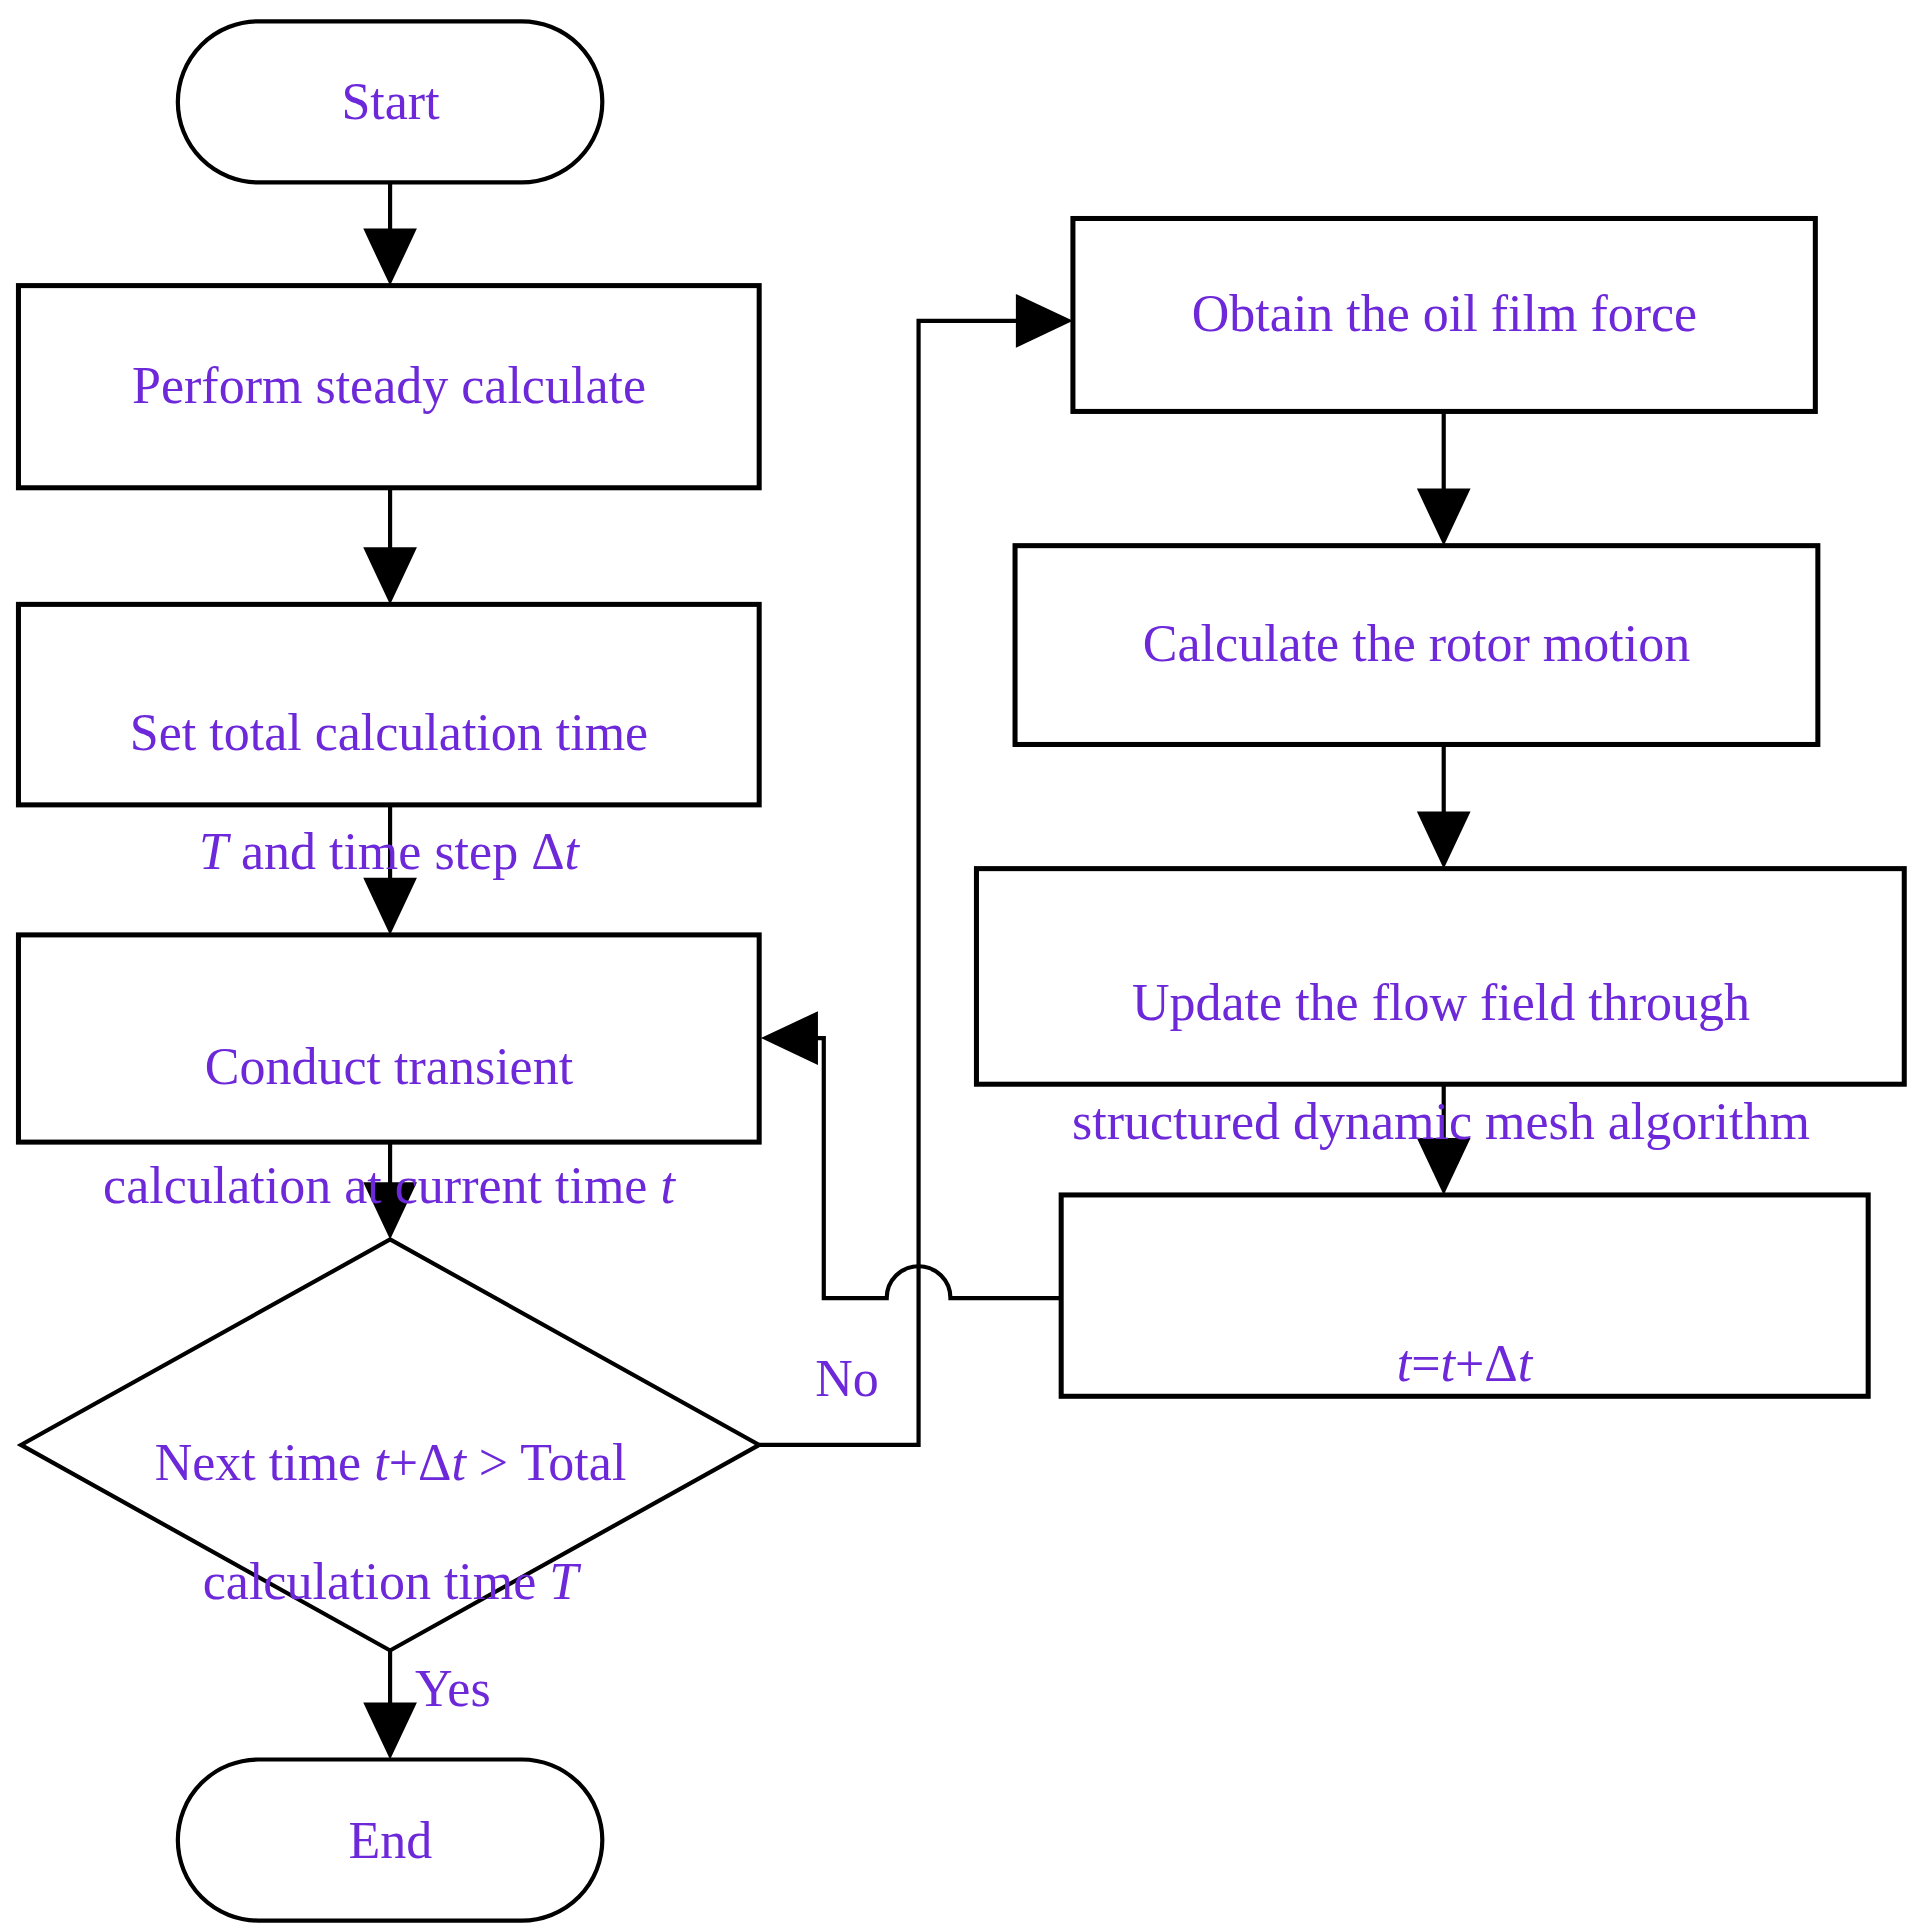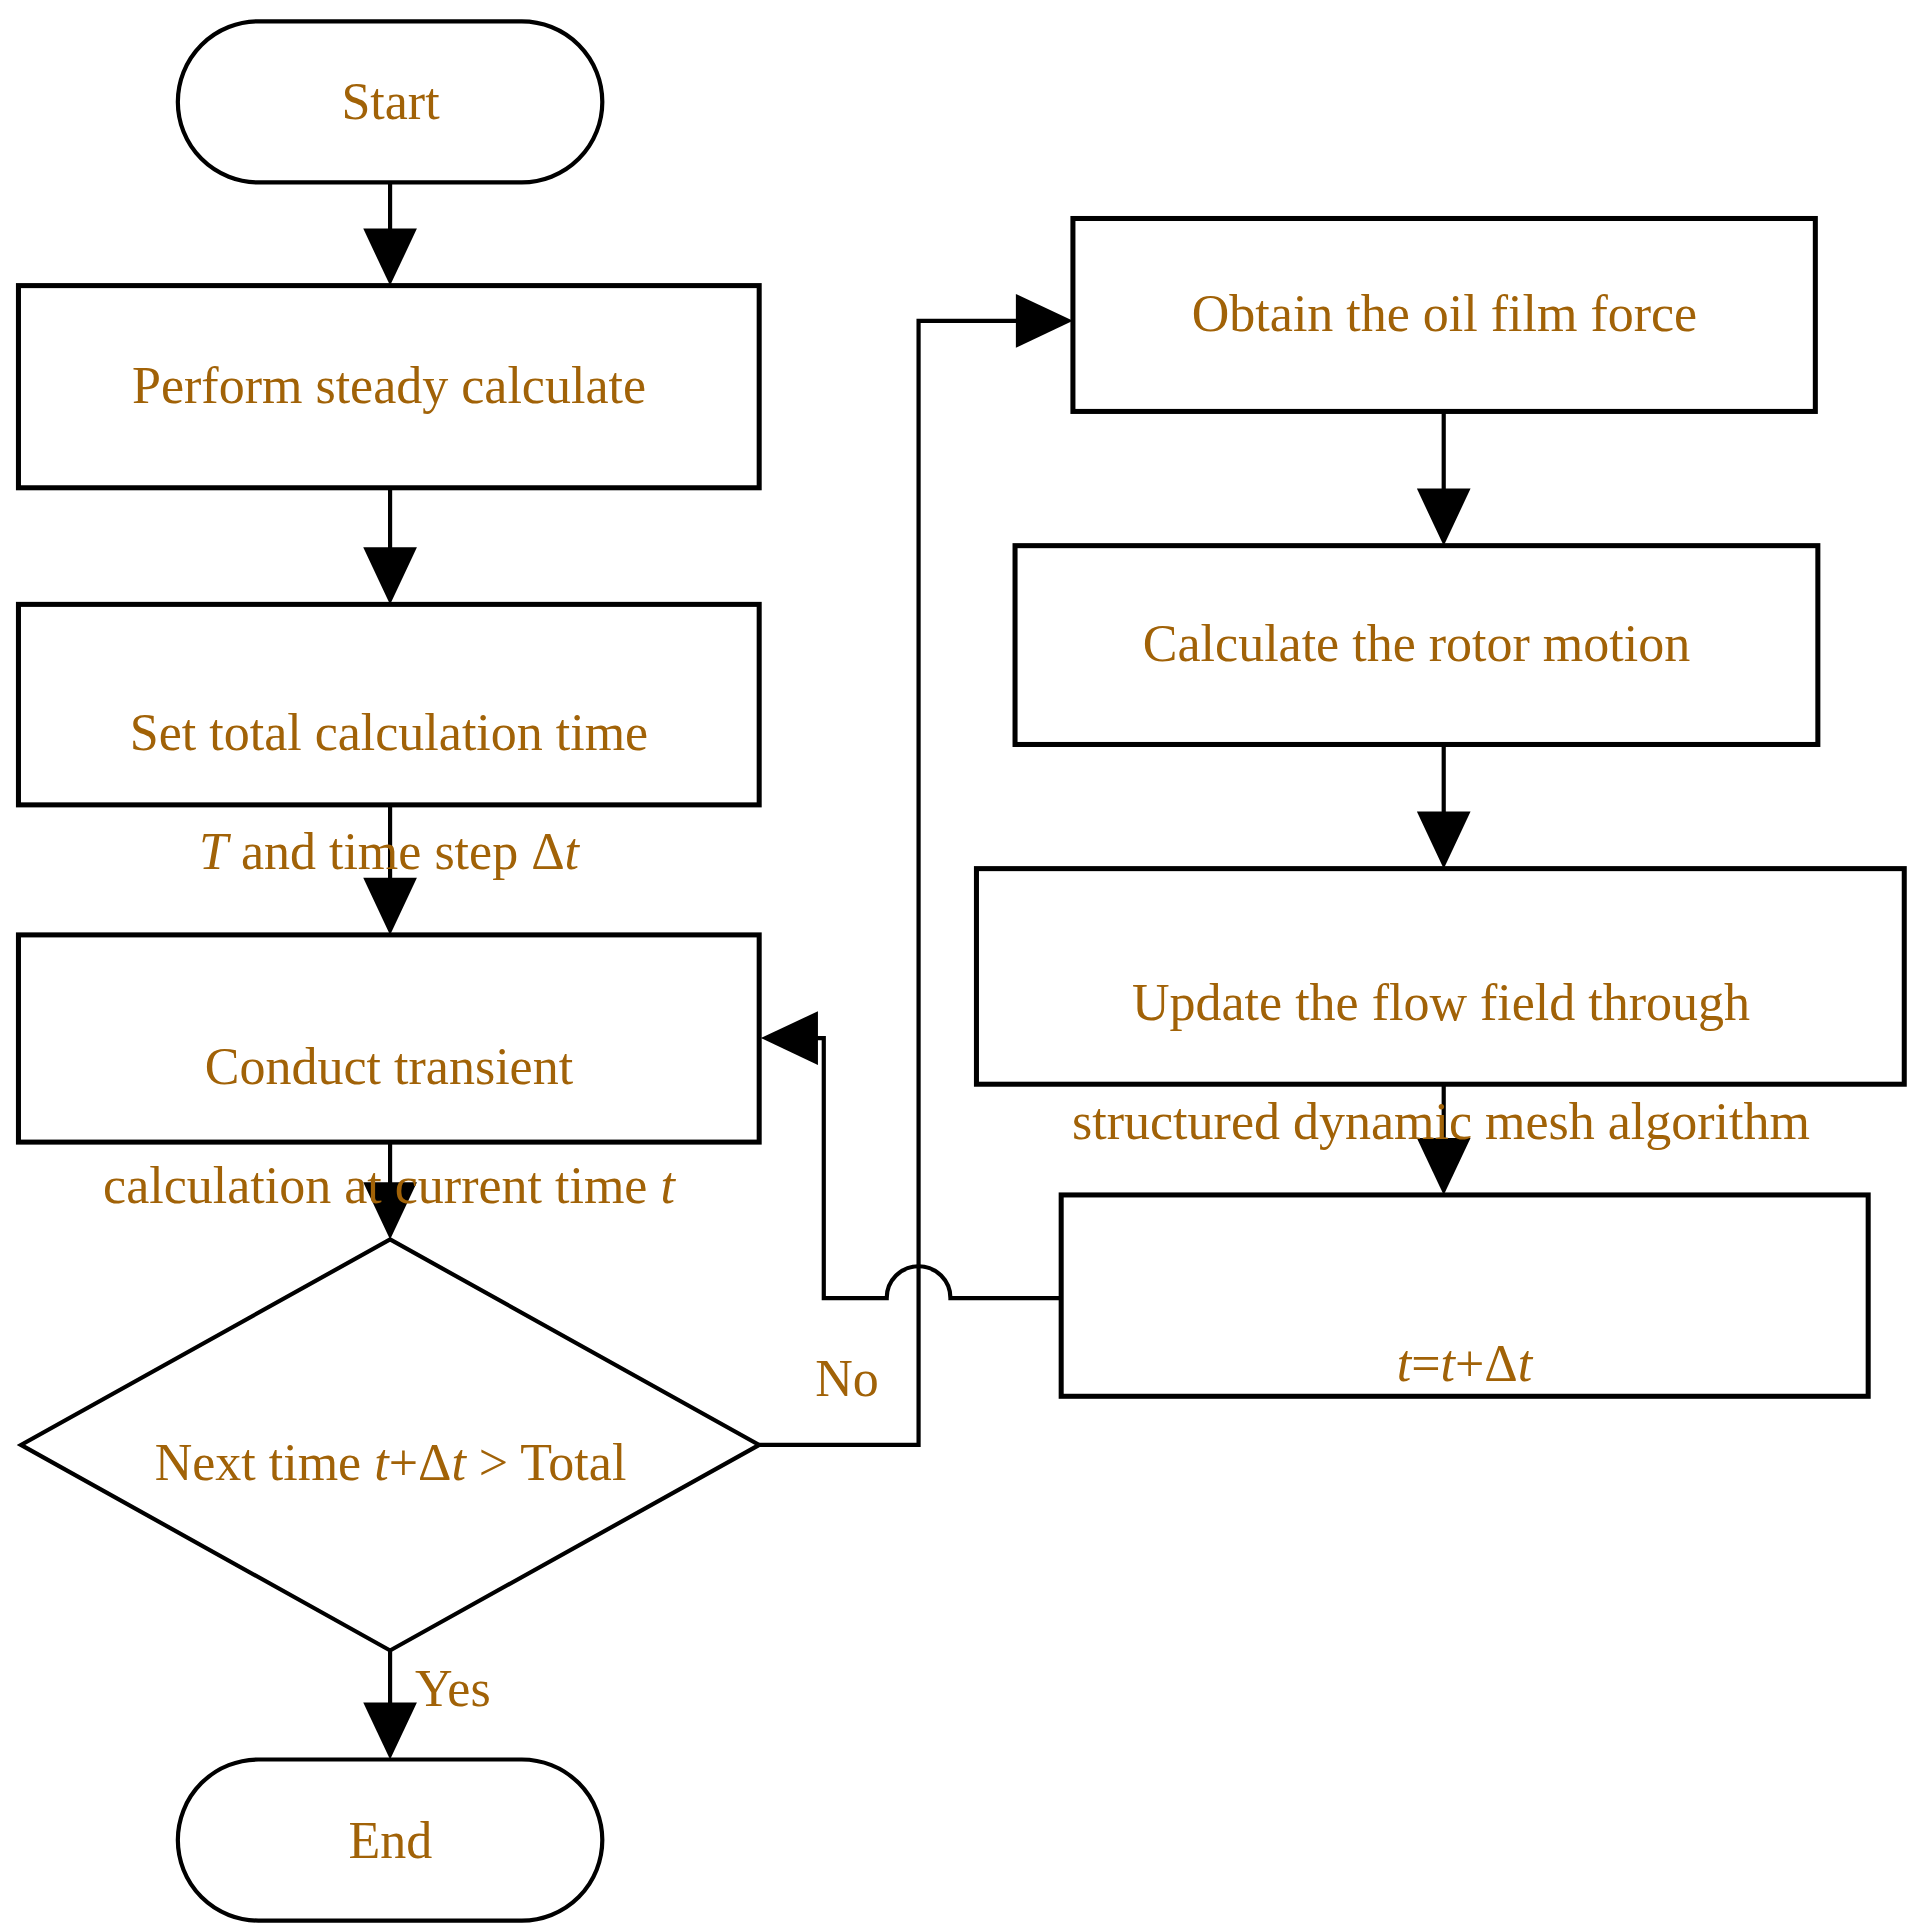--- a/index.html
+++ b/index.html
@@ -50,21 +50,21 @@
   }
   .arrowhead {
     fill: #000000;
     stroke: none;
   }
   
   .lbl {
     position: absolute;
     text-align: center;
     line-height: 1.17;
-    color: #a16207;
+    color: #6d28d9;
     white-space: pre-line;
     letter-spacing: 0px;
   }
   .lbl-node {
     font-size: 52px;
   }
   .lbl-edge {
     font-size: 52px;
   }
   .lbl i, .lbl em {
@@ -147,20 +147,21 @@
     <div><span>calculation at current time </span><i>t</i></div>
   </div>
 
   <div class="lbl lbl-node tight" style="left:18.5px; top:644px; width:741px;">
     <div>Set total calculation time</div>
     <div><i>T</i><span> and time step  Δ</span><i>t</i></div>
   </div>
 
   <div class="lbl lbl-node tight" style="left:38px; top:1374px; width:705px;text-align:center;">
     <div><span>Next time </span><i>t</i><span>+Δ</span><i>t</i><span> &gt; Total</span></div>
+    <div><span>calculation time </span><i>T</i></div>
   </div>
 
   <div class="lbl lbl-node" style="left:178px; top:1811px; width:425px;">End</div>
 
   <div class="lbl lbl-node" style="left:1073px; top:284px; width:743px;">Obtain the oil film force</div>
 
   <div class="lbl lbl-node" style="left:1015px; top:614px; width:803px;text-align:center;">Calculate the rotor motion</div>
 
   <div class="lbl lbl-node tight" style="left:977px; top:914px; width:928px;">
     <div>Update the flow field through</div>

